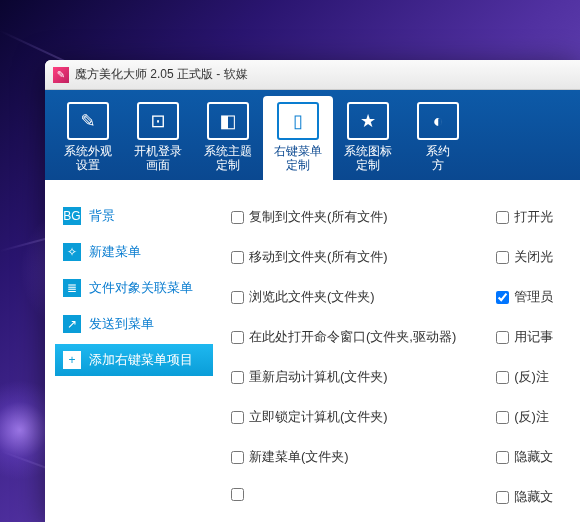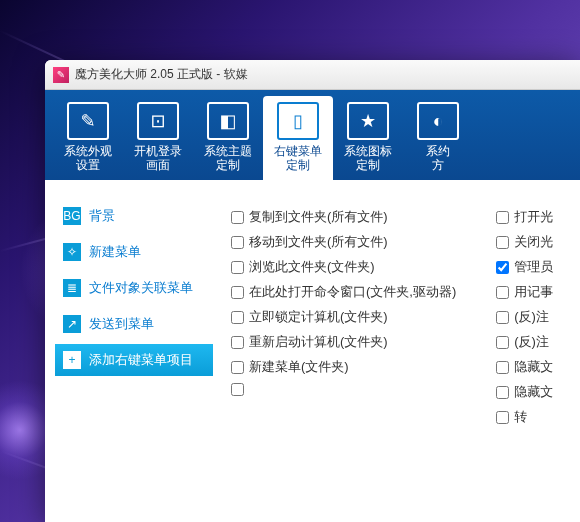--- a/index.html
+++ b/index.html
@@ -15,21 +15,21 @@
 .tbtn .ticon{width:42px;height:38px;border:2px solid currentColor;border-radius:3px;margin-bottom:4px;display:flex;align-items:center;justify-content:center;font-size:18px}
 .tbtn.active .ticon{border-color:#0a7dd0;color:#0a7dd0}
 .tbtn .tlabel{line-height:1.2;white-space:pre-line}
 .content{display:flex;height:calc(100% - 120px);background:#fff}
 .sidebar{width:168px;padding:20px 0 0 10px}
 .sitem{display:flex;align-items:center;height:32px;margin-bottom:4px;font-size:13px;color:#0a7dd0;cursor:pointer;padding:0 8px}
 .sitem .sicon{width:18px;height:18px;background:#0a9dd8;margin-right:8px;display:flex;align-items:center;justify-content:center;color:#fff;font-size:12px;flex-shrink:0}
 .sitem.active{background:linear-gradient(#1eb8f0,#0a9dd8);color:#fff}
 .sitem.active .sicon{background:#fff;color:#0a9dd8}
 .main{flex:1;padding:28px 0 0 18px;display:flex;gap:40px}
-.col{display:flex;flex-direction:column;gap:7px}
+.col{display:flex;flex-direction:column;gap:22px}
 .chk{display:flex;align-items:center;font-size:13px;color:#333;white-space:nowrap}
 .chk input{width:13px;height:13px;margin-right:5px}
 </style>
 </head>
 <body>
 
 <div class="bg-star" style="left:20px;top:200px;width:140px;height:140px"></div>
 <div class="bg-star" style="left:-30px;top:380px;width:100px;height:100px"></div>
 <div class="bg-ray" style="left:0;top:30px;width:300px;transform:rotate(25deg)"></div>
 <div class="bg-ray" style="left:0;top:250px;width:200px;transform:rotate(-15deg)"></div>
@@ -110,25 +110,25 @@
           <label class="chk">
             <input type="checkbox" style="">
             <span>浏览此文件夹(文件夹)</span>
           </label>
           <label class="chk">
             <input type="checkbox" style="">
             <span>在此处打开命令窗口(文件夹,驱动器)</span>
           </label>
           <label class="chk">
             <input type="checkbox" style="">
-            <span>立即锁定计算机(文件夹)</span>
+            <span>重新启动计算机(文件夹)</span>
           </label>
           <label class="chk">
             <input type="checkbox" style="">
-            <span>重新启动计算机(文件夹)</span>
+            <span>立即锁定计算机(文件夹)</span>
           </label>
           <label class="chk">
             <input type="checkbox" style="">
             <span>新建菜单(文件夹)</span>
           </label>
           <label class="chk">
             <input type="checkbox" style="">
           </label>
         </div>
       <div class="col" id="col2">

